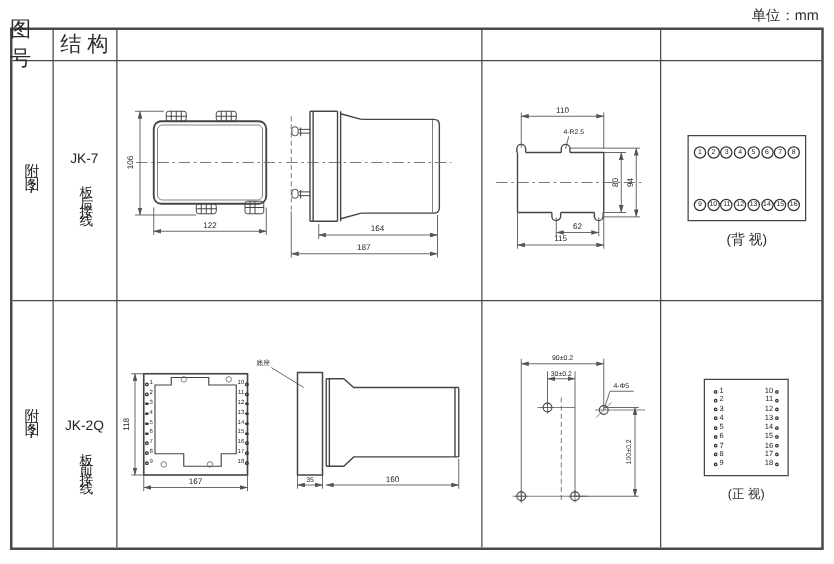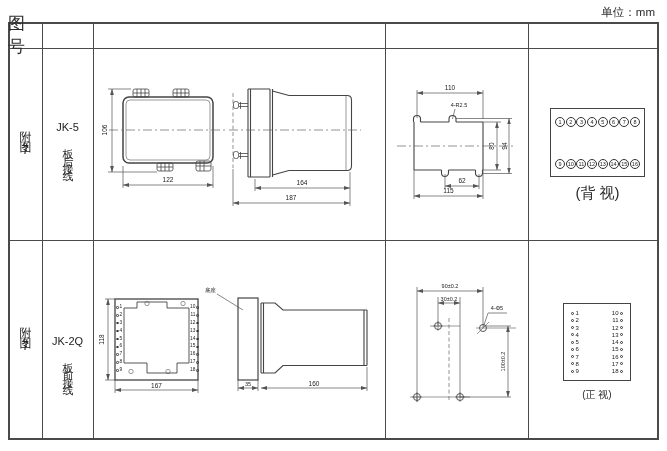--- a/index.html
+++ b/index.html
@@ -36,21 +36,21 @@
   .trow{display:flex;justify-content:space-between;}
   .tcirc{width:10px;height:10px;border:0.9px solid #333;border-radius:50%;
          display:flex;align-items:center;justify-content:center;font-size:5.5px;color:#222;
          box-sizing:border-box;}
   .tbox2{left:563px;top:303px;width:68px;height:78px;border:1.5px solid #444;
          display:flex;justify-content:space-between;padding:6px 7px;box-sizing:border-box;background:#fff;}
   .tcol{display:flex;flex-direction:column;justify-content:space-between;}
   .pin{display:flex;align-items:center;gap:1.5px;font-size:6px;color:#222;line-height:1;}
   .dot{width:3px;height:3px;border:0.8px solid #333;border-radius:50%;display:inline-block;box-sizing:border-box;}
   .viewlbl{text-align:center;color:#2b2b2b;}
-  .vl1{left:550px;top:184px;width:95px;font-size:15px;}
+  .vl1{left:550px;top:184px;width:95px;font-size:11px;}
   .vl2{left:556px;top:388px;width:82px;font-size:10px;}
   
   .strip{display:flex;flex-direction:column;justify-content:space-between;}
   .stripL{left:116px;top:305px;width:12px;height:68px;}
   .stripR{left:185px;top:305px;width:14px;height:68px;align-items:flex-end;}
   .strip .pin{font-size:4.8px;gap:1px;}
   .strip .dot{width:2.6px;height:2.6px;}
 </style>
 </head>
 <body>
@@ -61,26 +61,27 @@
 
   <div class="abs frame"></div>
   <div class="abs vline" style="left:42px"></div>
   <div class="abs vline" style="left:93px"></div>
   <div class="abs vline" style="left:385px"></div>
   <div class="abs vline" style="left:528px"></div>
   <div class="abs hline" style="top:48px"></div>
   <div class="abs hline" style="top:240px"></div>
 
   <div class="abs hcell" style="left:8px;width:34px">图 号</div>
+  <div class="abs hcell" style="left:42px;width:51px">结 构</div>
 
   <div class="abs vwrap" style="left:8px;top:48px;width:34px;height:192px">
     <span class="vtext figlbl">附图7</span>
   </div>
   <div class="abs vwrap" style="left:42px;top:48px;width:51px;height:192px">
-    <span class="model">JK-5</span>
+    <span class="model">JK-7</span>
     <span class="vtext wiring">板后接线</span>
   </div>
 
   <svg style="left:93px;top:48px" width="292" height="192" viewBox="0 0 292 192">
     <defs>
       <marker id="ar1" viewBox="0 0 10 6" refX="9.5" refY="3" markerWidth="9" markerHeight="5.4" orient="auto-start-reverse">
         <path d="M0,0L10,3L0,6Z" fill="#555"></path>
       </marker>
     </defs>
 

